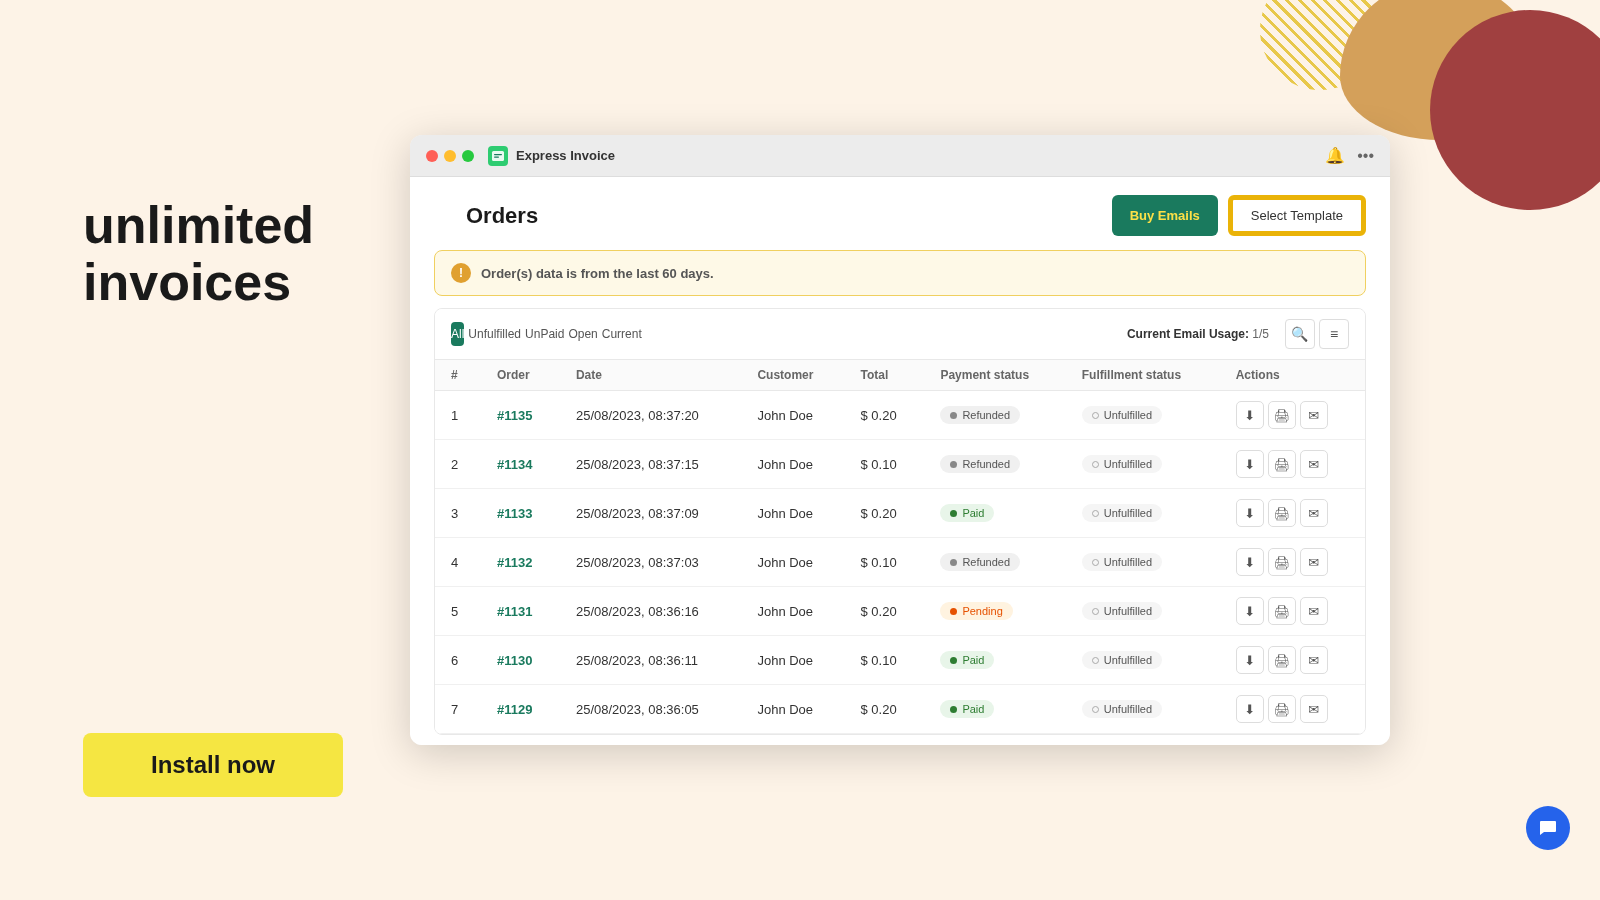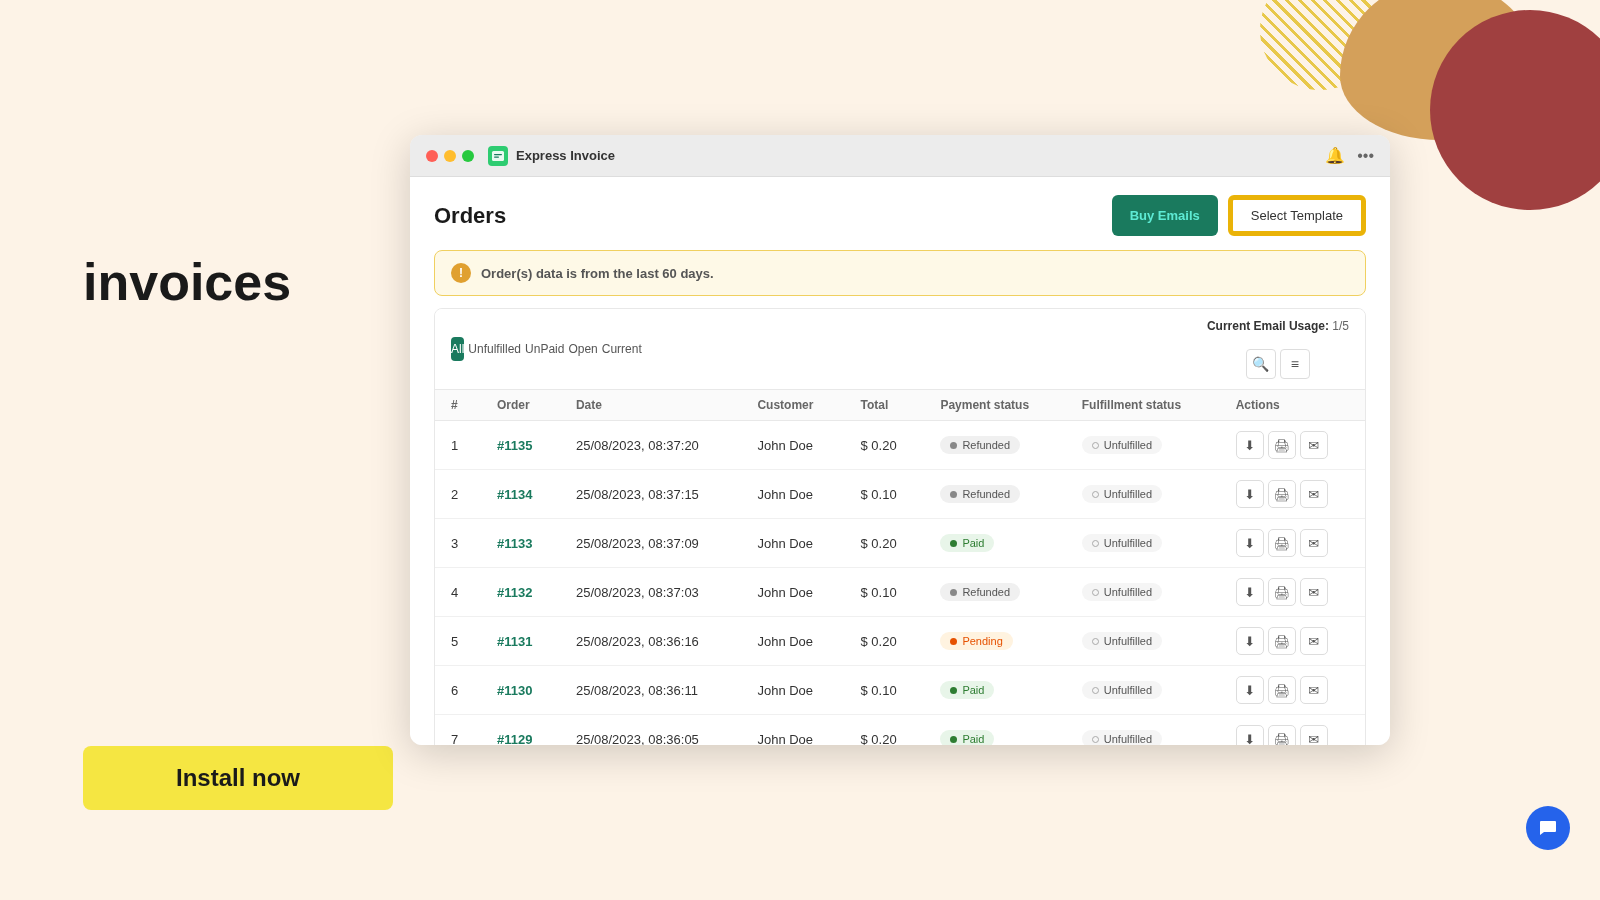--- a/index.html
+++ b/index.html
@@ -56,30 +56,30 @@
     .headline {
       font-size: 52px;
       font-weight: 900;
       color: #1a1a1a;
       line-height: 1.1;
       max-width: 300px;
     }
     .install-btn {
       position: absolute;
       left: 83px;
-      bottom: 90px;
+      bottom: 103px;
       background: #f5e642;
       border: none;
       border-radius: 8px;
       padding: 18px 36px;
       font-size: 24px;
       font-weight: 700;
       color: #1a1a1a;
       cursor: pointer;
-      width: 310px;
+      width: 260px;
       text-align: center;
     }
 
     
     .app-window {
       position: absolute;
       left: 410px;
       top: 135px;
       width: 980px;
       height: 610px;
@@ -149,33 +149,34 @@
       overflow: hidden;
     }
 
     
     .orders-header {
       display: flex;
       align-items: center;
       justify-content: space-between;
       padding: 18px 24px 14px;
       background: white;
+      margin-left: 32px;
     }
     .orders-title {
       font-size: 22px;
       font-weight: 700;
       color: #1a1a1a;
     }
     .header-buttons {
       display: flex;
       gap: 10px;
     }
     .btn-buy-emails {
       background: #1a7a5e;
-      color: #5eead4;
+      color: #fde047;
       border: none;
       border-radius: 6px;
       padding: 8px 18px;
       font-size: 13px;
       font-weight: 600;
       cursor: pointer;
     }
     .btn-select-template {
       background: white;
       color: #333;
@@ -374,21 +375,21 @@
 </head>
 <body>
 
 <div class="deco-circle-lines"></div>
 <div class="deco-tan-shape"></div>
 <div class="deco-brown-circle"></div>
 
 <div class="left-content">
   <div class="headline">
     <br>
-    <br>
+    <span>unlimited</span><br>
     <span>invoices</span>
   </div>
 </div>
 
 <button class="install-btn">Install now</button>
 
 <div class="app-window">
 
   <div class="title-bar">
     <div class="traffic-lights">
@@ -429,21 +430,21 @@
 
     <div class="table-container">
       <div class="table-toolbar">
         <div class="filter-tabs">
           <button class="tab active">All</button>
           <button class="tab">Unfulfilled</button>
           <button class="tab">UnPaid</button>
           <button class="tab">Open</button>
           <button class="tab">Current</button>
         </div>
-        <div style="display:flex; align-items:center; gap:16px;flex-direction:column;">
+        <div style="display:flex; align-items:center; gap:16px;">
           <span class="email-usage">
             <strong>Current Email Usage:</strong> <span>1/5</span>
           </span>
           <div class="search-filter-btns">
             <button class="icon-btn">🔍</button>
             <button class="icon-btn">≡</button>
           </div>
         </div>
       </div>
 

